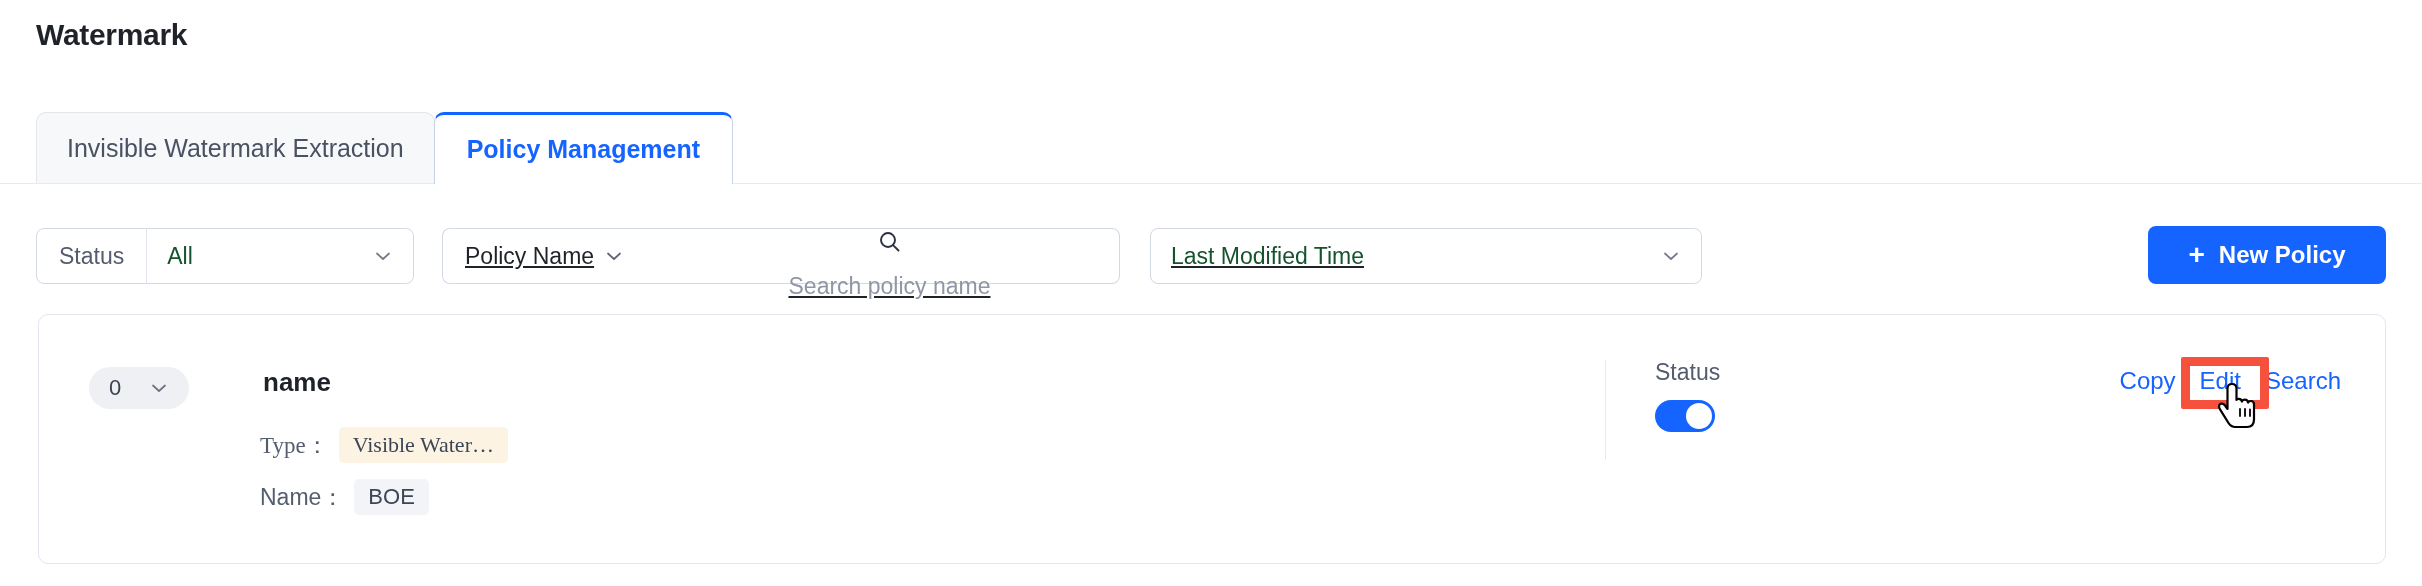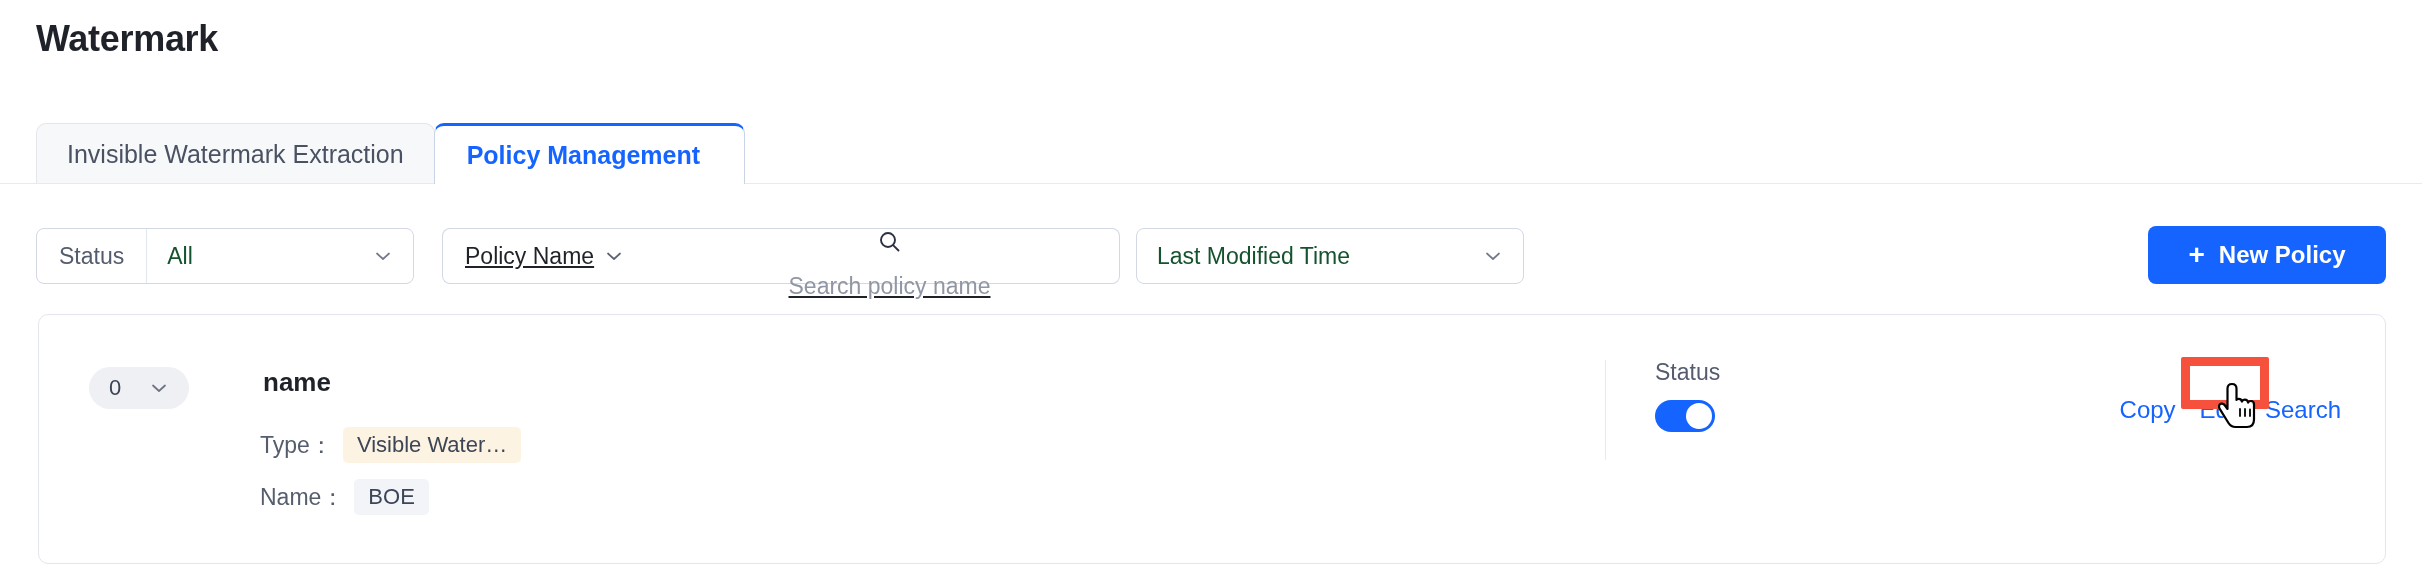--- a/index.html
+++ b/index.html
@@ -12,37 +12,37 @@
     color: #1f2329;
     overflow: hidden;
     position: relative;
   }
 
   
   .page-title {
     position: absolute;
     left: 36px;
     top: 18px;
-    font-size: 36px;
+    font-size: 30px;
     font-weight: 700;
     letter-spacing: -0.3px;
     color: #1f2329;
   }
 
   
   .tabs {
     position: absolute;
     left: 36px;
     top: 112px;
     display: flex;
     align-items: flex-end;
     height: 72px;
   }
   .tab {
-    height: 61px;
+    height: 72px;
     display: flex;
     align-items: center;
     padding: 0 30px;
     font-size: 25px;
     border: 1px solid #e4e6ec;
     border-bottom: none;
     border-radius: 10px 10px 0 0;
     position: relative;
     white-space: nowrap;
   }
@@ -52,21 +52,21 @@
     margin-right: -1px;
   }
   .tab.active {
     background: #ffffff;
     color: #1664ff;
     font-weight: 600;
     border-color: #c9d3e6;
     border-top: 3px solid #1664ff;
     z-index: 2;
     padding-left: 32px;
-    padding-right: 44px;
+    padding-right: 32px;
   }
   .tabs-rule {
     position: absolute;
     left: 0;
     top: 183px;
     width: 2422px;
     height: 1px;
     background: #e8eaf0;
   }
 
@@ -129,21 +129,21 @@
     align-items: center;
     padding: 0 18px;
     gap: 14px;
     background: #fff;
   }
   .search-group { display: flex; margin-left: 28px; text-decoration: underline; }
   .search-group .ctrl { border-radius: 8px 0 0 8px; border-right: none; width: 218px; }
   .search-group .ctrl .ctrl-prefix { border-right: none; }
   .search-input-wrap { width: 460px; flex-direction: column; }
   .search-text { font-size: 23px; color: #9096a5; }
-  .time-ctrl { width: 388px; margin-left: 16px; justify-content: space-between; }
+  .time-ctrl { width: 552px; margin-left: 30px; justify-content: space-between; text-decoration: underline; }
 
   .new-policy-btn {
     position: absolute;
     left: 2148px;
     top: 226px;
     width: 238px;
     height: 58px;
     background: #1664ff;
     color: #ffffff;
     border: none;
@@ -197,21 +197,21 @@
     font-size: 26px;
     font-weight: 700;
     color: #1f2329;
   }
   .meta-row {
     position: absolute;
     display: flex;
     align-items: center;
     font-size: 23px;
   }
-  .meta-row.type { left: 221px; top: 112px; }
+  .meta-row.type { left: 221px; top: 112px; font-family: Liberation Serif, serif; }
   .meta-row.scope { left: 221px; top: 164px; }
   .meta-label { color: #555d6e; white-space: nowrap; }
   .tag {
     margin-left: 10px;
     padding: 5px 14px;
     border-radius: 5px;
     font-size: 22px;
     white-space: nowrap;
   }
   .tag.type-tag { background: #fdf3e2; color: #3d4657; text-align: right; }
@@ -254,21 +254,20 @@
   }
 
   .actions {
     position: absolute;
     right: 44px;
     top: 52px;
     display: flex;
     align-items: flex-end;
     gap: 24px;
     font-size: 24px;
-    margin-top: 29px;
   }
   .action-link { color: #1664ff; cursor: pointer; white-space: nowrap; }
 
   
   .annot-box {
     position: absolute;
     left: 2181px;
     top: 357px;
     width: 88px;
     height: 52px;

